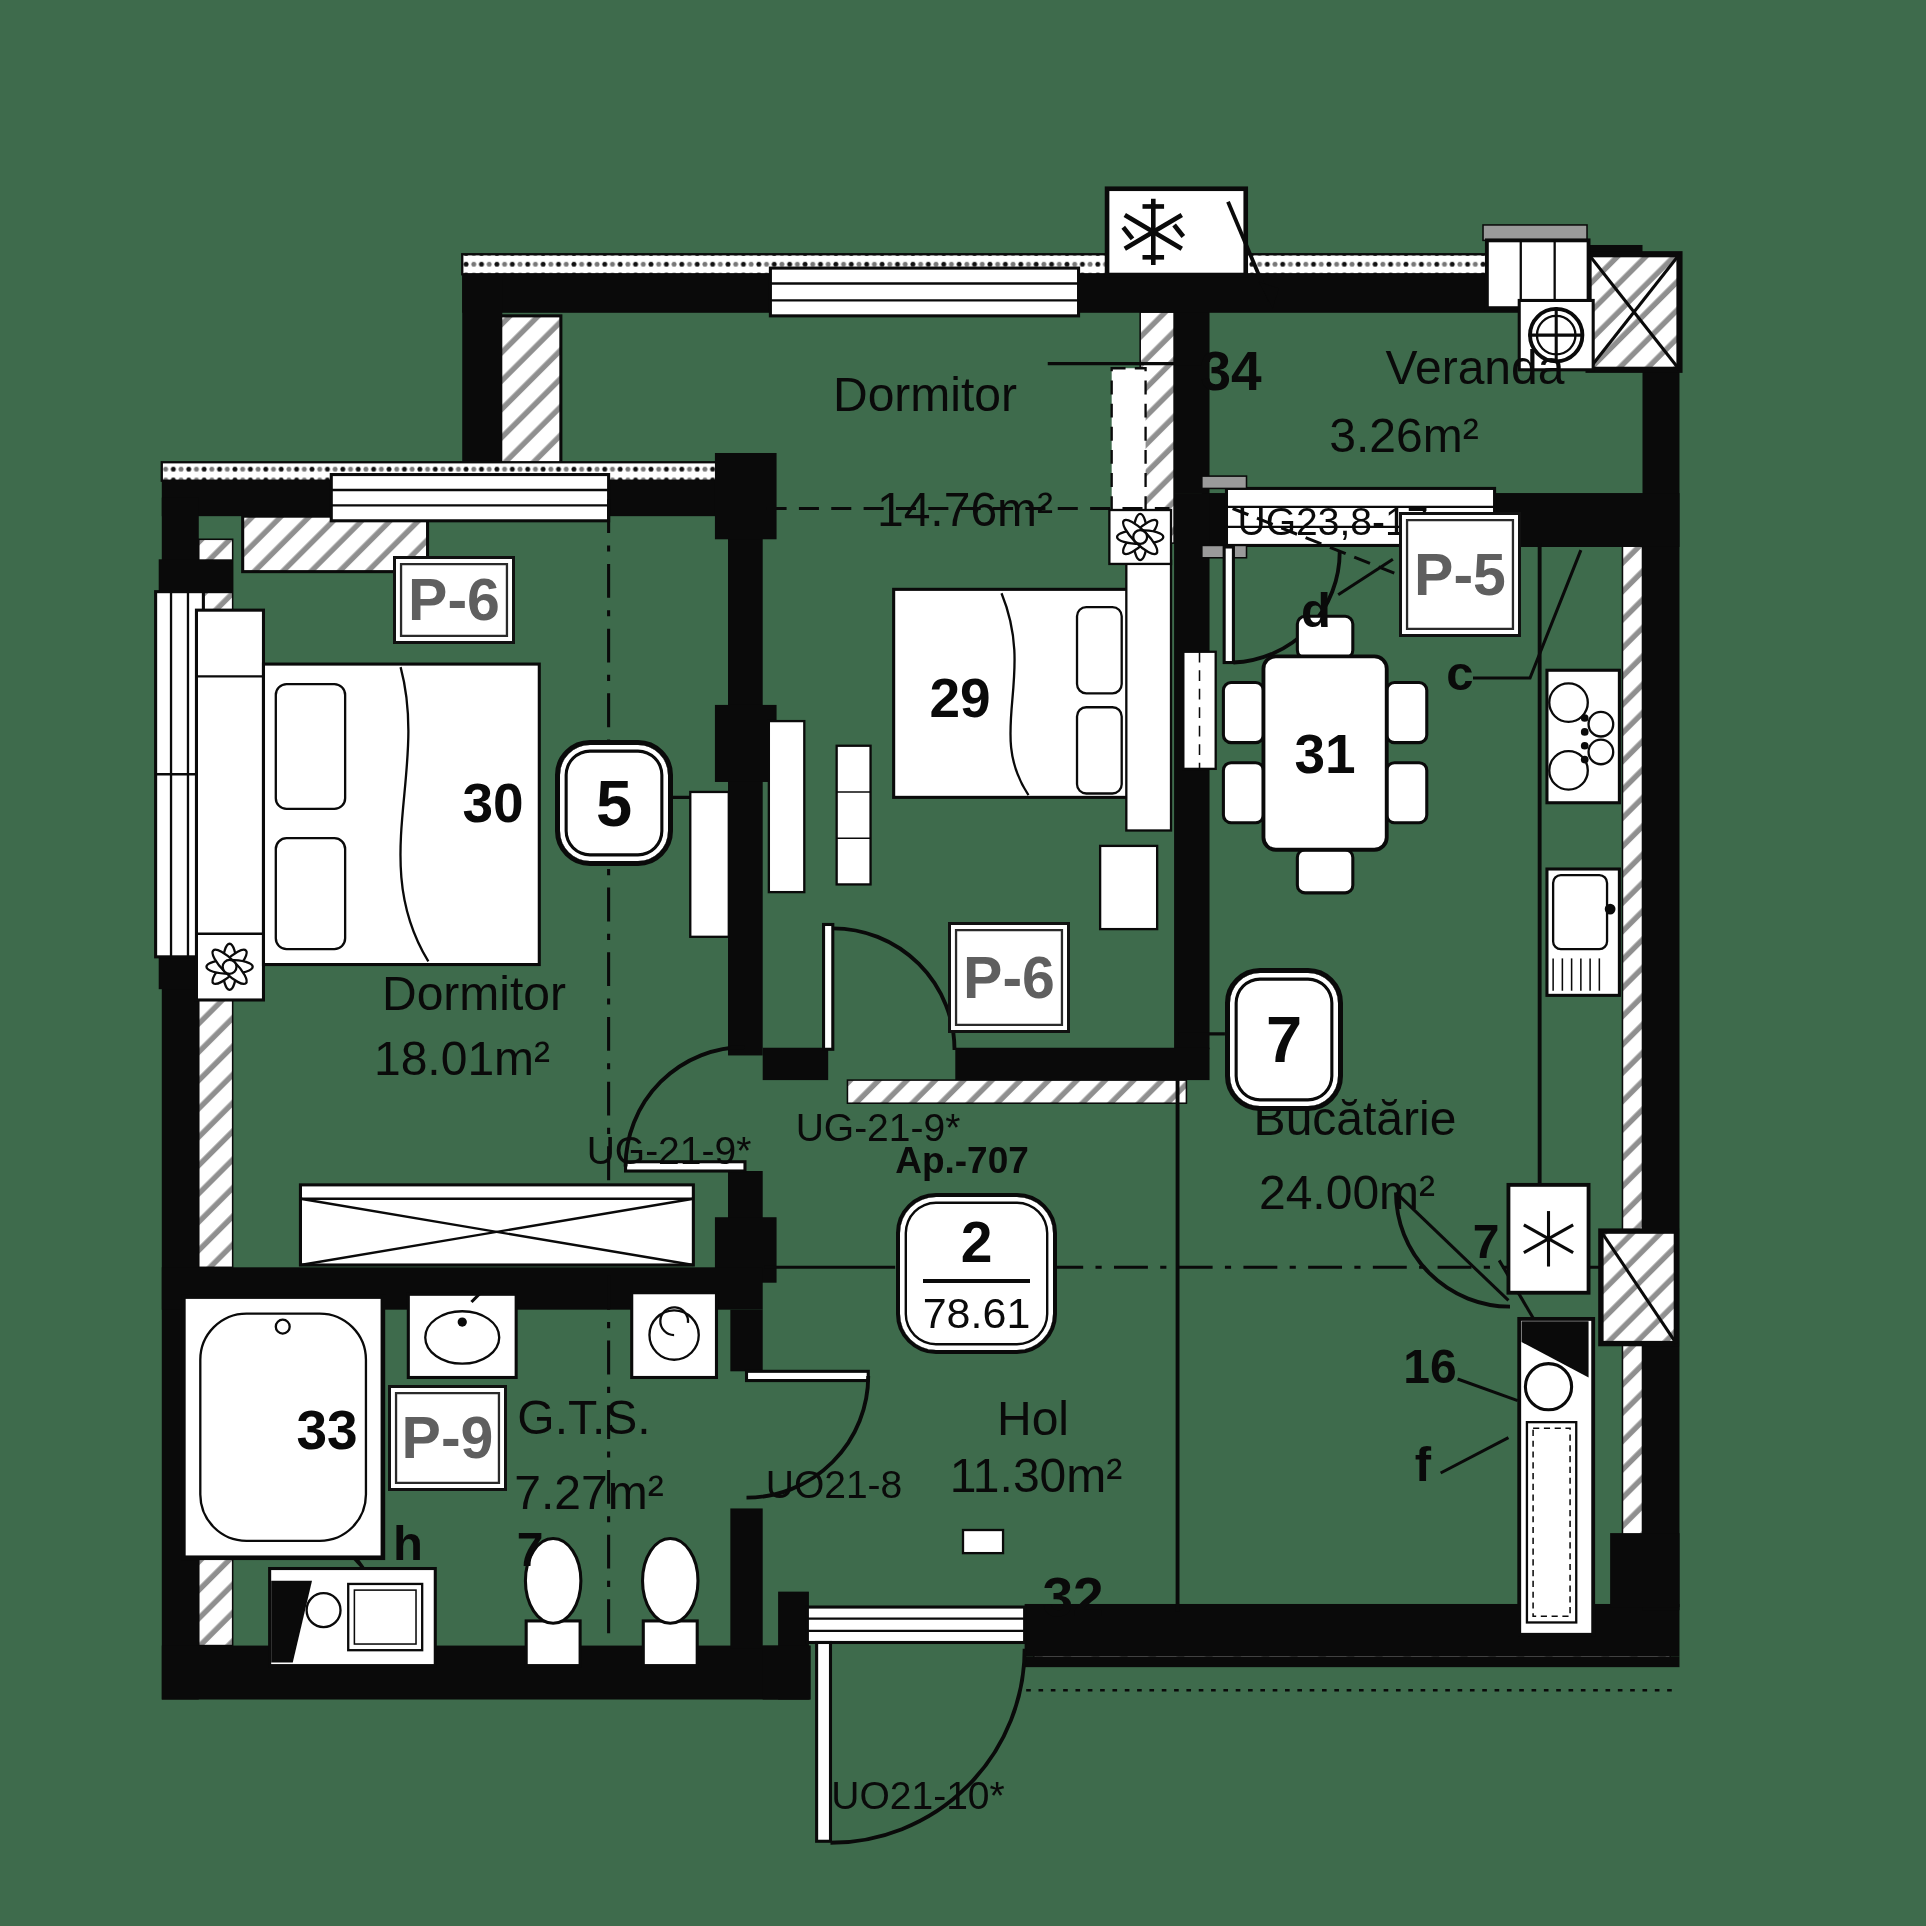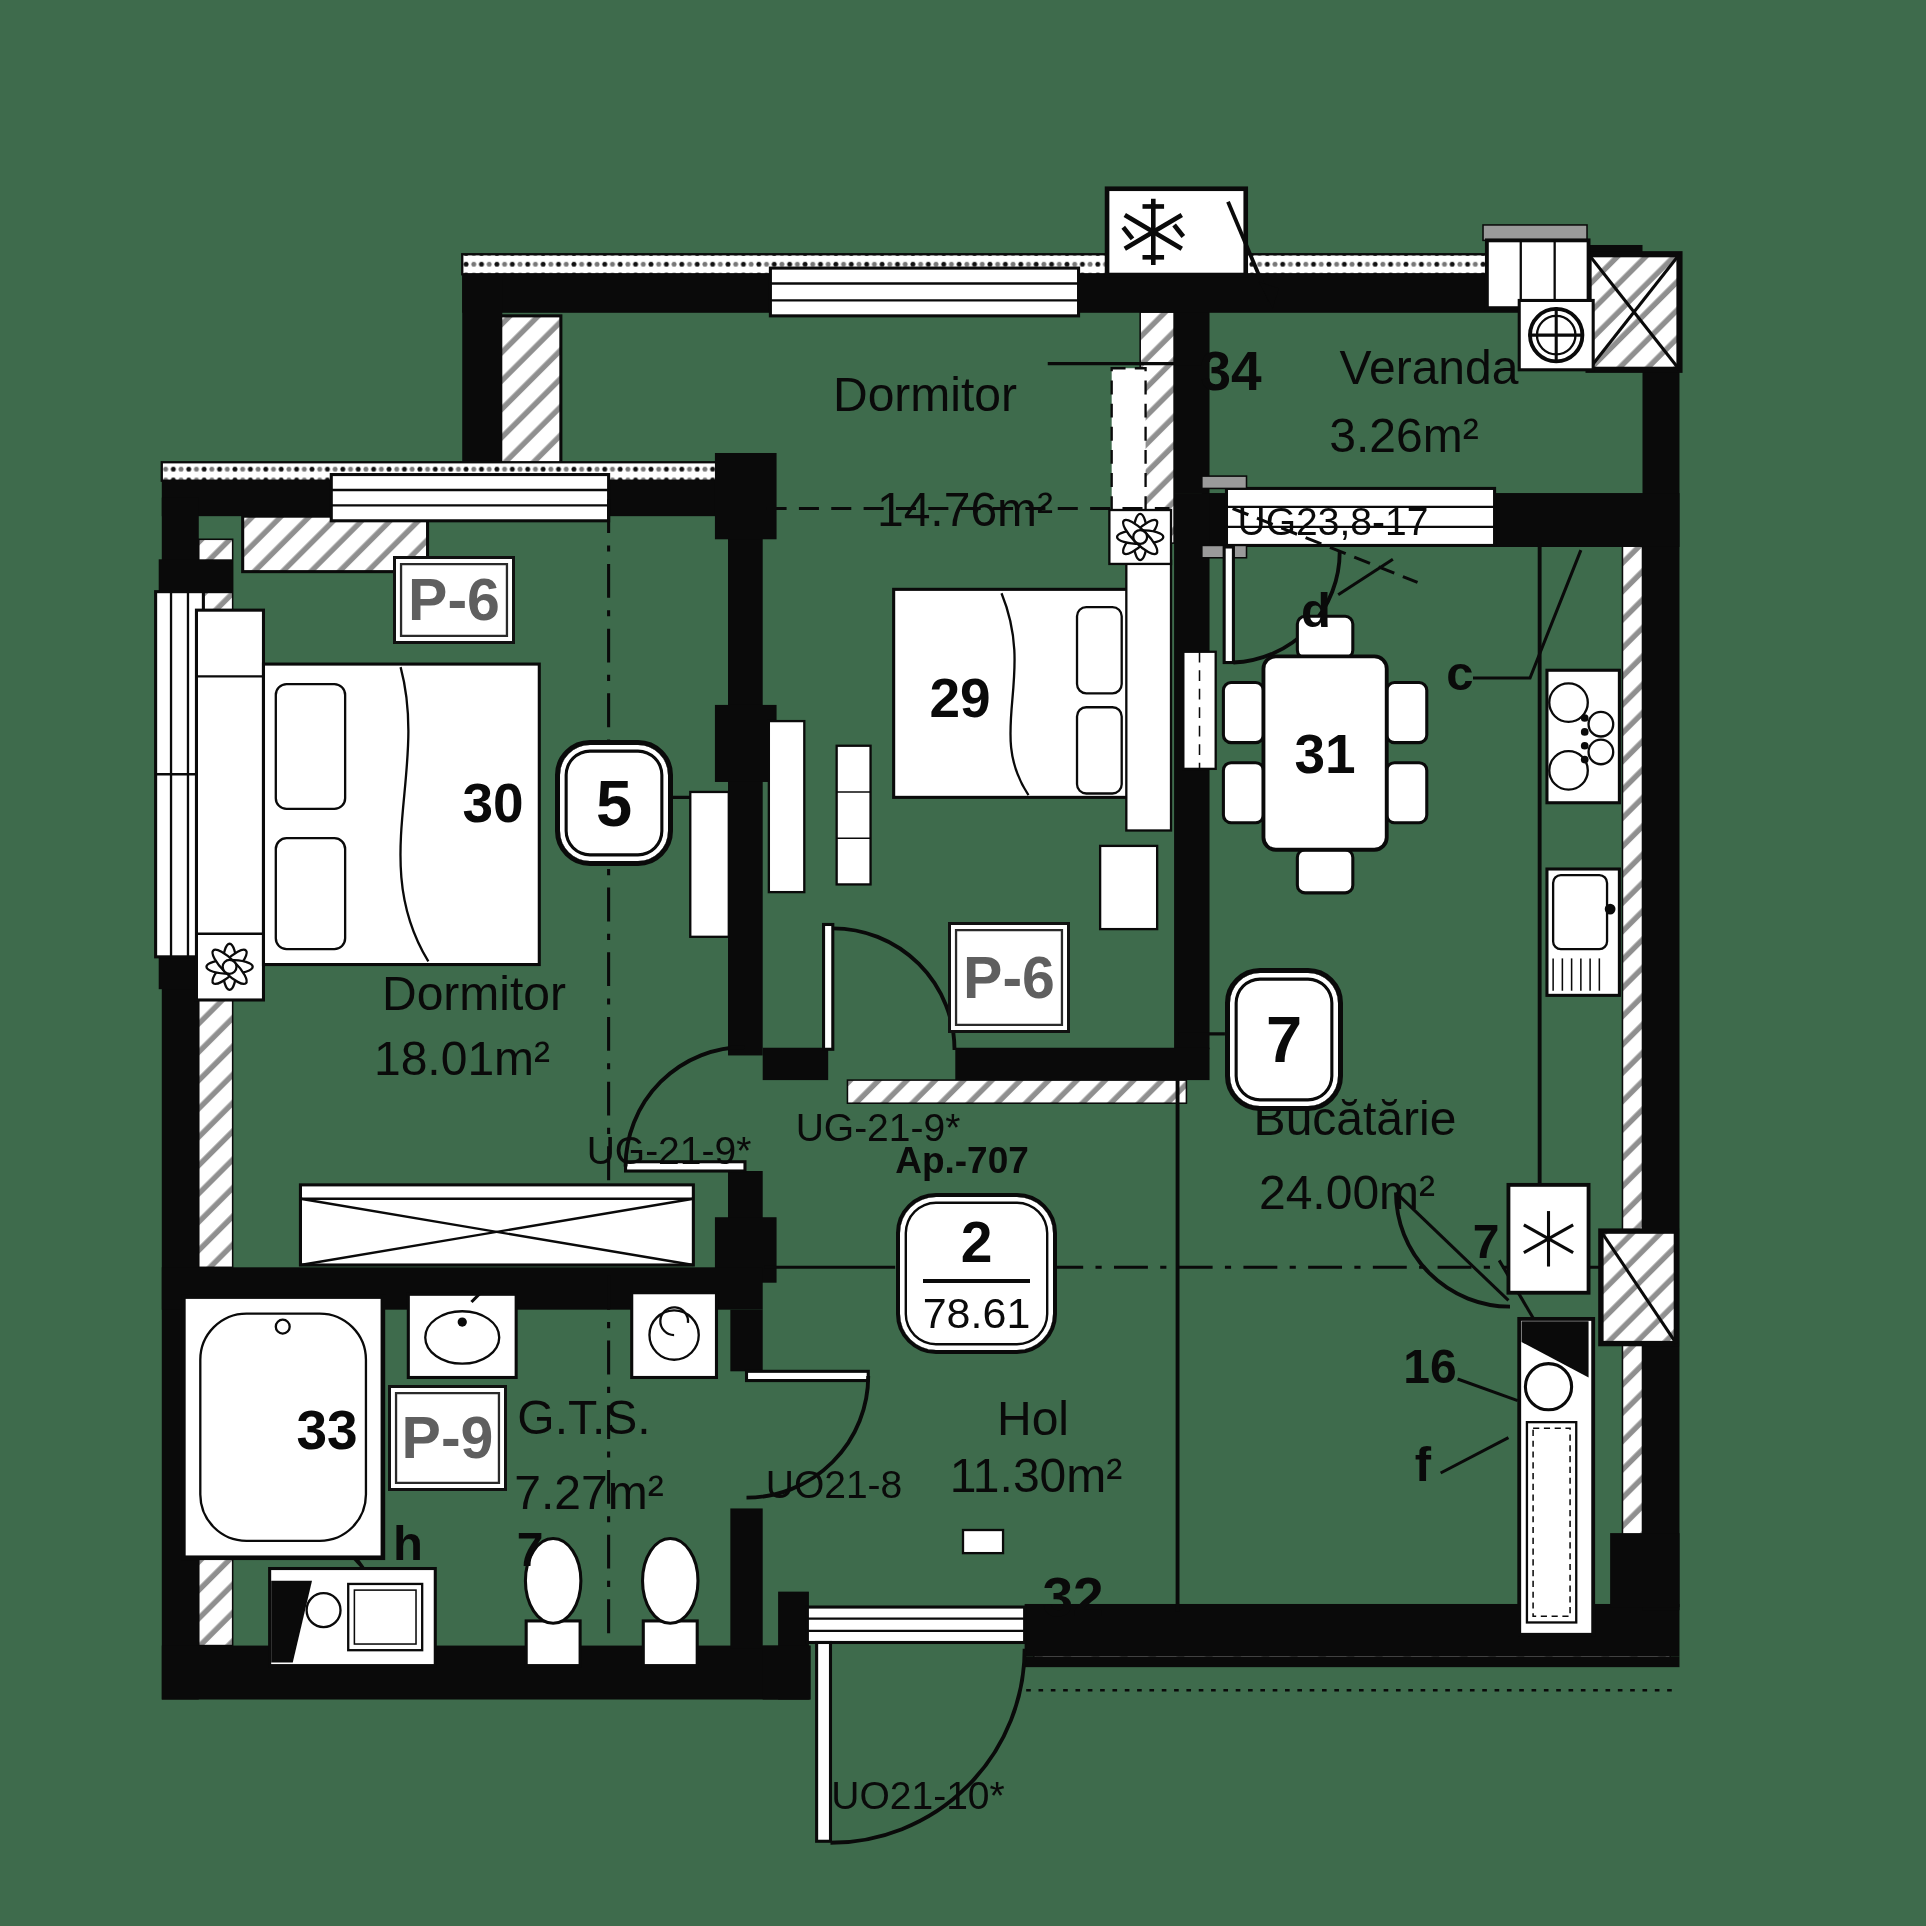--- a/index.html
+++ b/index.html
@@ -350,21 +350,21 @@
       <rect x="1982" y="1846" width="64" height="260" fill="#fff" stroke="#0a0a0a" stroke-width="3"></rect>
       <rect x="1990" y="1854" width="48" height="244" fill="none" stroke="#0a0a0a" stroke-width="2" stroke-dasharray="8 6"></rect>
     </g>
     <rect x="2078" y="1598" width="98" height="146" fill="url(#hatch)" stroke="#0a0a0a" stroke-width="7"></rect>
     <line x1="2078" y1="1598" x2="2176" y2="1744" stroke="#0a0a0a" stroke-width="4"></line>
   </g>
 </svg>
 
 <div class="lbl room" style="left:925px;top:395px">Dormitor</div>
 <div class="lbl room" style="left:965px;top:510px">14.76m²</div>
-<div class="lbl room" style="left:1429px;top:368px">Veranda</div>
+<div class="lbl room" style="left:1475px;top:368px">Veranda</div>
 <div class="lbl room" style="left:1404px;top:436px">3.26m²</div>
 <div class="lbl room" style="left:474px;top:994px">Dormitor</div>
 <div class="lbl room" style="left:462px;top:1059px">18.01m²</div>
 <div class="lbl room" style="left:1355px;top:1119px">Bucătărie</div>
 <div class="lbl room" style="left:1347px;top:1193px">24.00m²</div>
 <div class="lbl room" style="left:584px;top:1418px">G.T.S.</div>
 <div class="lbl room" style="left:589px;top:1493px">7.27m²</div>
 <div class="lbl room" style="left:1033px;top:1419px">Hol</div>
 <div class="lbl room" style="left:1036px;top:1476px">11.30m²</div>
 
@@ -391,20 +391,23 @@
 <div class="lbl code" style="left:834px;top:1484px">UO21-8</div>
 <div class="lbl code" style="left:918px;top:1795px">UO21-10*</div>
 
 <div class="cbadge" style="left:555px;top:740px;width:108px;height:116px">
   <span>5</span>
 </div>
 <div class="cbadge" style="left:1225px;top:968px;width:108px;height:133px">
   <span>7</span>
 </div>
 
+<div class="pbadge" style="left:1399px;top:512px;width:116px;height:119px">
+  <span>P-5</span>
+</div>
 <div class="pbadge" style="left:393px;top:556px;width:116px;height:82px">
   <span>P-6</span>
 </div>
 <div class="pbadge" style="left:948px;top:922px;width:116px;height:105px">
   <span>P-6</span>
 </div>
 <div class="pbadge" style="left:388px;top:1385px;width:113px;height:100px">
   <span>P-9</span>
 </div>
 

